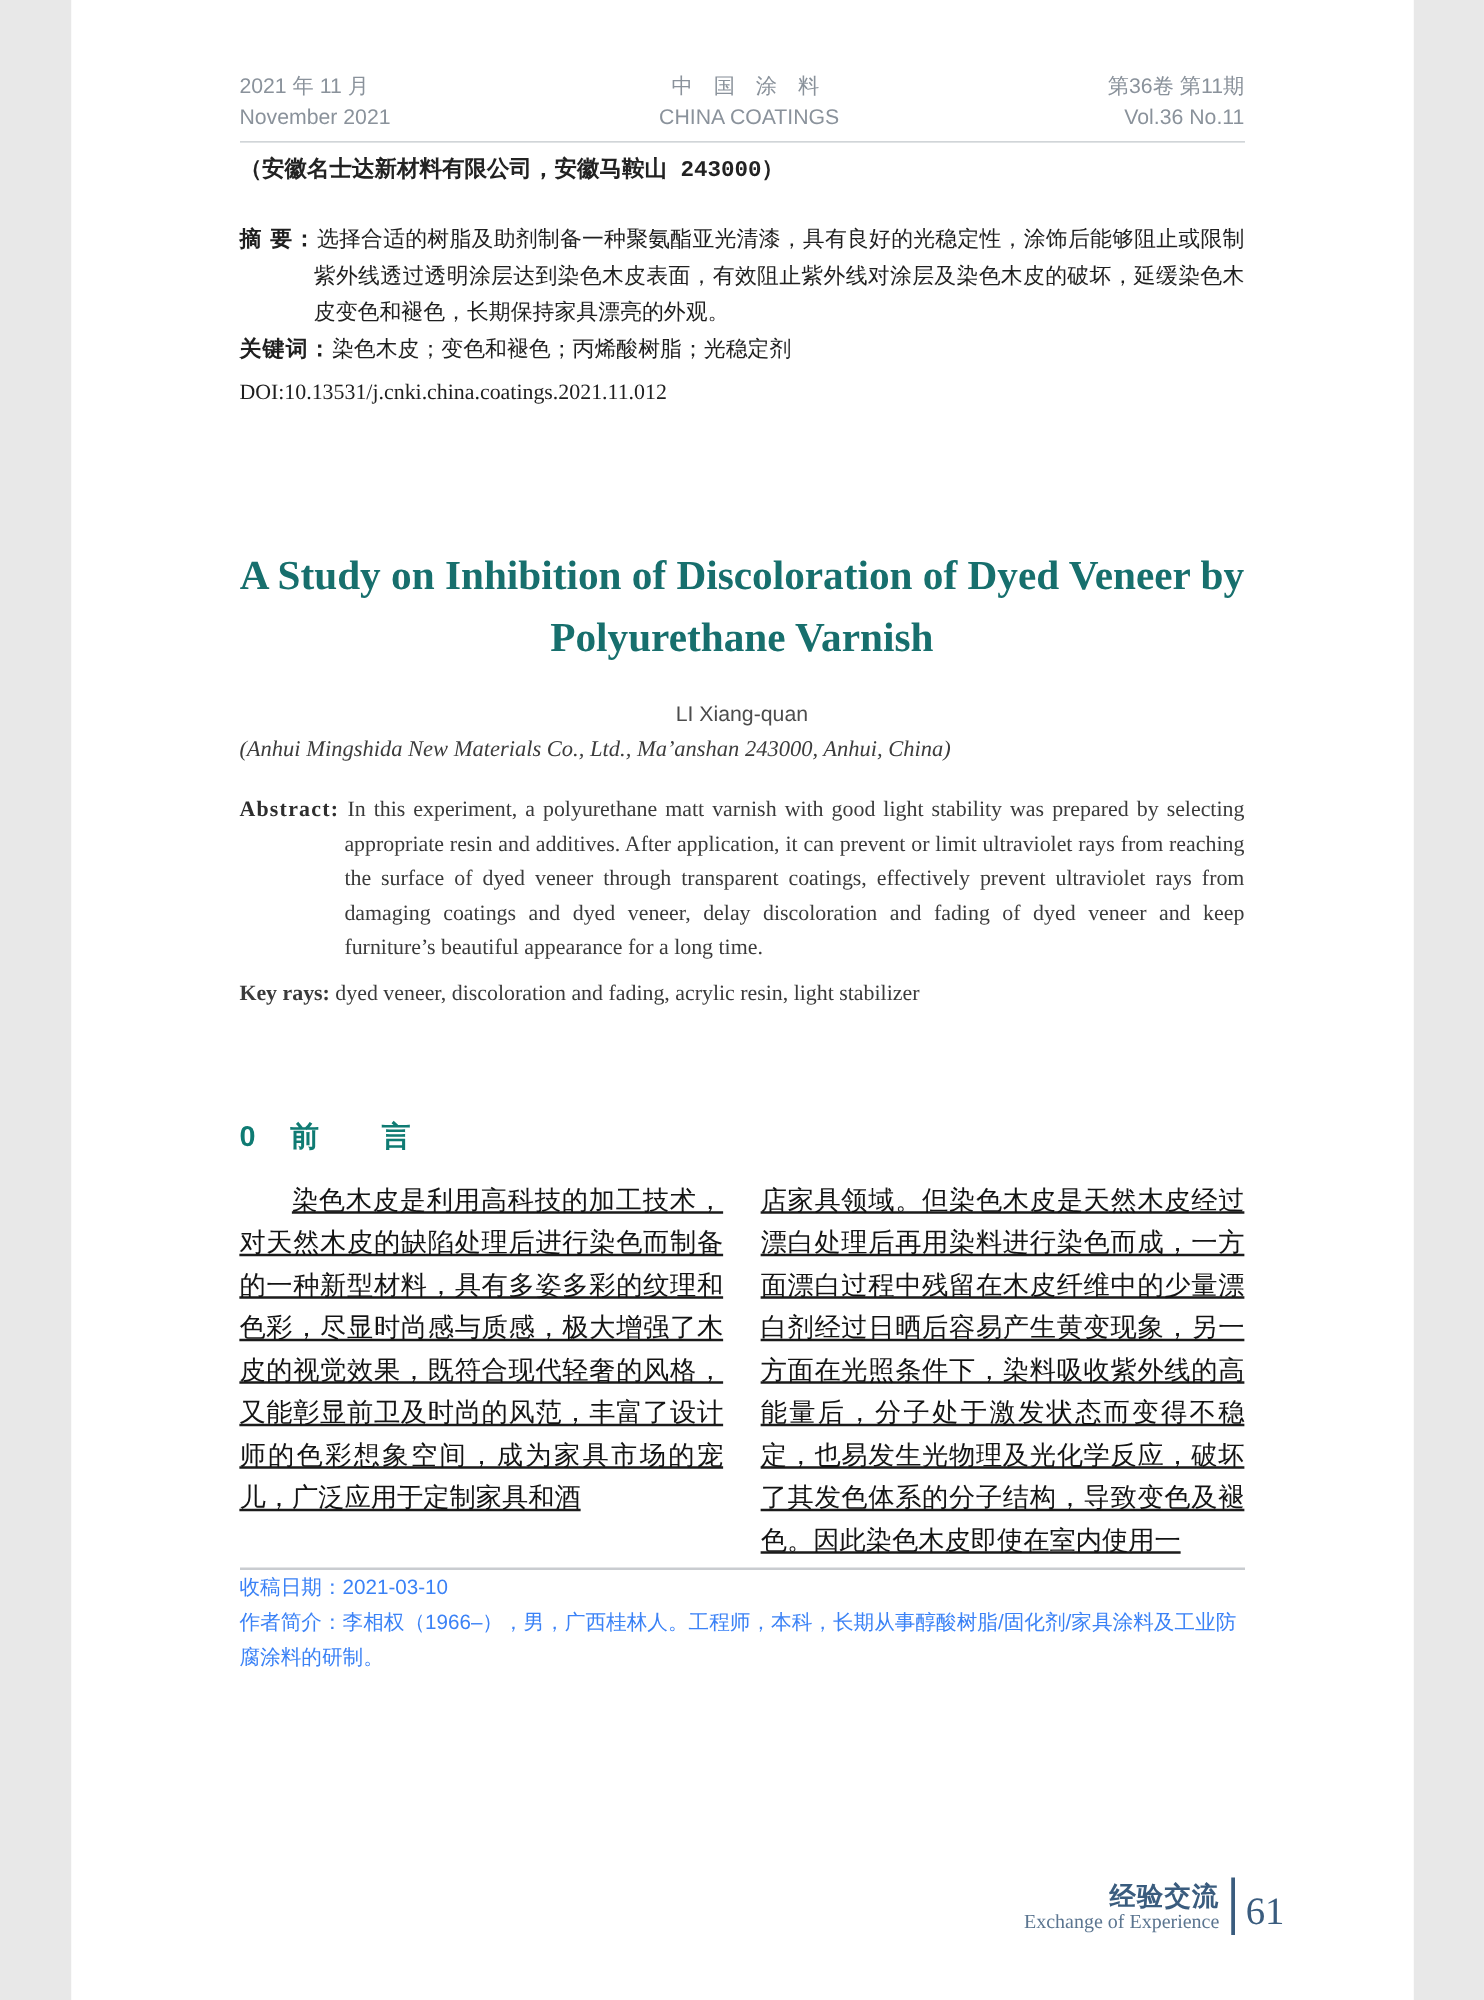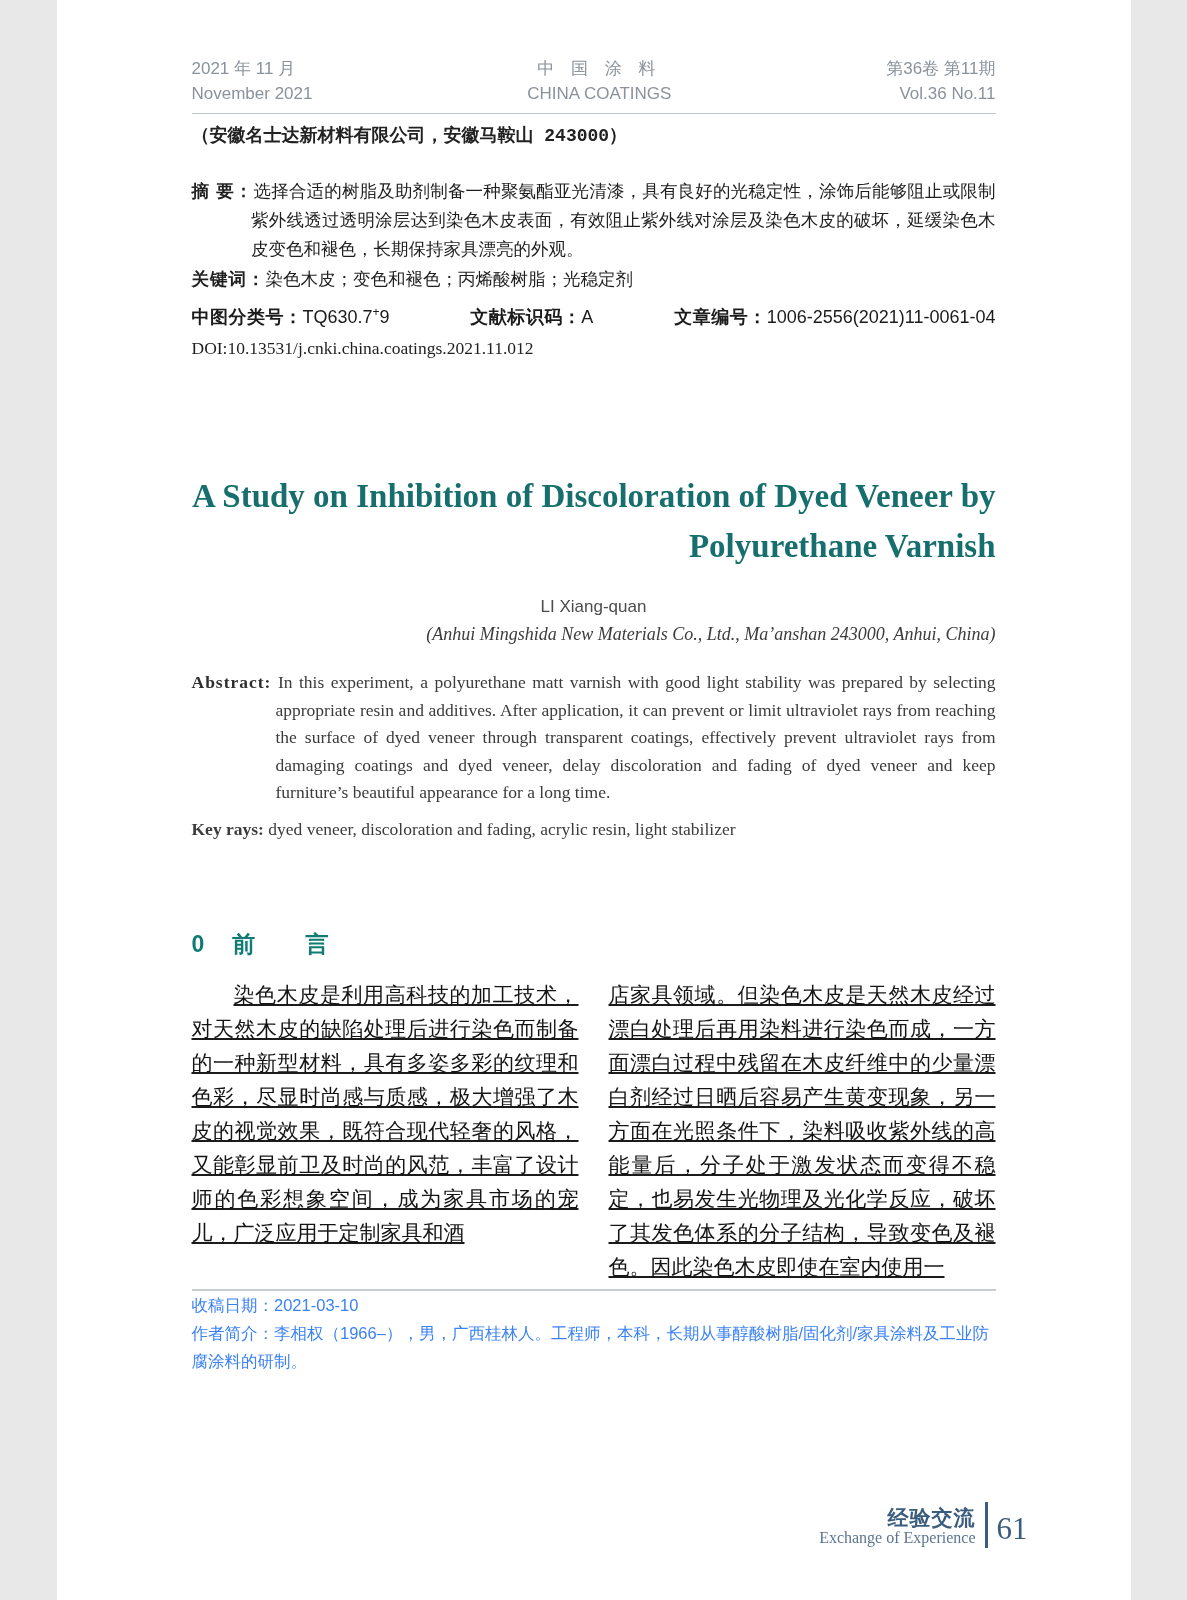--- a/index.html
+++ b/index.html
@@ -55,29 +55,29 @@
     justify-content: space-between;
     font-size: 18px;
   }
   .clc-row b { letter-spacing: 0.5px; }
   .clc-row sup { font-size: 12px; }
   .doi-line { margin-top: 9px; font-family: "Liberation Serif", serif; font-size: 17.5px; color: #1f1f1f; }
 
   
   .title-en {
     margin-top: 112px;
-    text-align: right;
+    text-align: center;
     color: #176f6d;
     font-family: "Liberation Serif", serif;
     font-size: 33px;
     font-weight: bold;
     line-height: 50px;
   }
   .author-en { margin-top: 26px; text-align: center; font-size: 17px; color: #4c4c4c; }
-  .affil-en  { margin-top: 7px;  text-align: right; font-family: "Liberation Serif", serif; font-style: italic; font-size: 18px; color: #3c3c3c; }
+  .affil-en  { margin-top: 7px;  text-align: left; font-family: "Liberation Serif", serif; font-style: italic; font-size: 18px; color: #3c3c3c; }
 
   .abstract-en {
     margin-top: 24px;
     font-family: "Liberation Serif", serif;
     font-size: 17.5px;
     line-height: 27.5px;
     text-align: justify;
     color: #3b3b3b;
   }
   .hang-en   { padding-left: 4.8em; text-indent: -4.8em; }
@@ -137,25 +137,20 @@
       </div>
     </div>
 
     <div class="affil-zh">（安徽名士达新材料有限公司，安徽马鞍山  243000）</div>
 
     <div class="abstract-zh">
       <p class="hang"><b>摘  要：</b><span>选择合适的树脂及助剂制备一种聚氨酯亚光清漆，具有良好的光稳定性，涂饰后能够阻止或限制紫外线透过透明涂层达到染色木皮表面，有效阻止紫外线对涂层及染色木皮的破坏，延缓染色木皮变色和褪色，长期保持家具漂亮的外观。</span></p>
       <p class="hang kw-zh"><b>关键词：</b><span>染色木皮；变色和褪色；丙烯酸树脂；光稳定剂</span></p>
     </div>
 
-    <div class="clc-row">
-      <span><b>中图分类号：</b><span>TQ630.7</span><sup>+</sup><span>9</span></span>
-      <span><b>文献标识码：</b><span>A</span></span>
-      <span><b>文章编号：</b><span>1006-2556(2021)11-0061-04</span></span>
-    </div>
     <div class="doi-line">DOI:10.13531/j.cnki.china.coatings.2021.11.012</div>
 
     <h2 class="title-en">
       <span>A Study on Inhibition of Discoloration of Dyed Veneer by</span><br>
       <span>Polyurethane Varnish</span>
     </h2>
     <div class="author-en">LI Xiang-quan</div>
     <div class="affil-en">(Anhui Mingshida New Materials Co., Ltd., Ma’anshan 243000, Anhui, China)</div>
 
     <div class="abstract-en">

